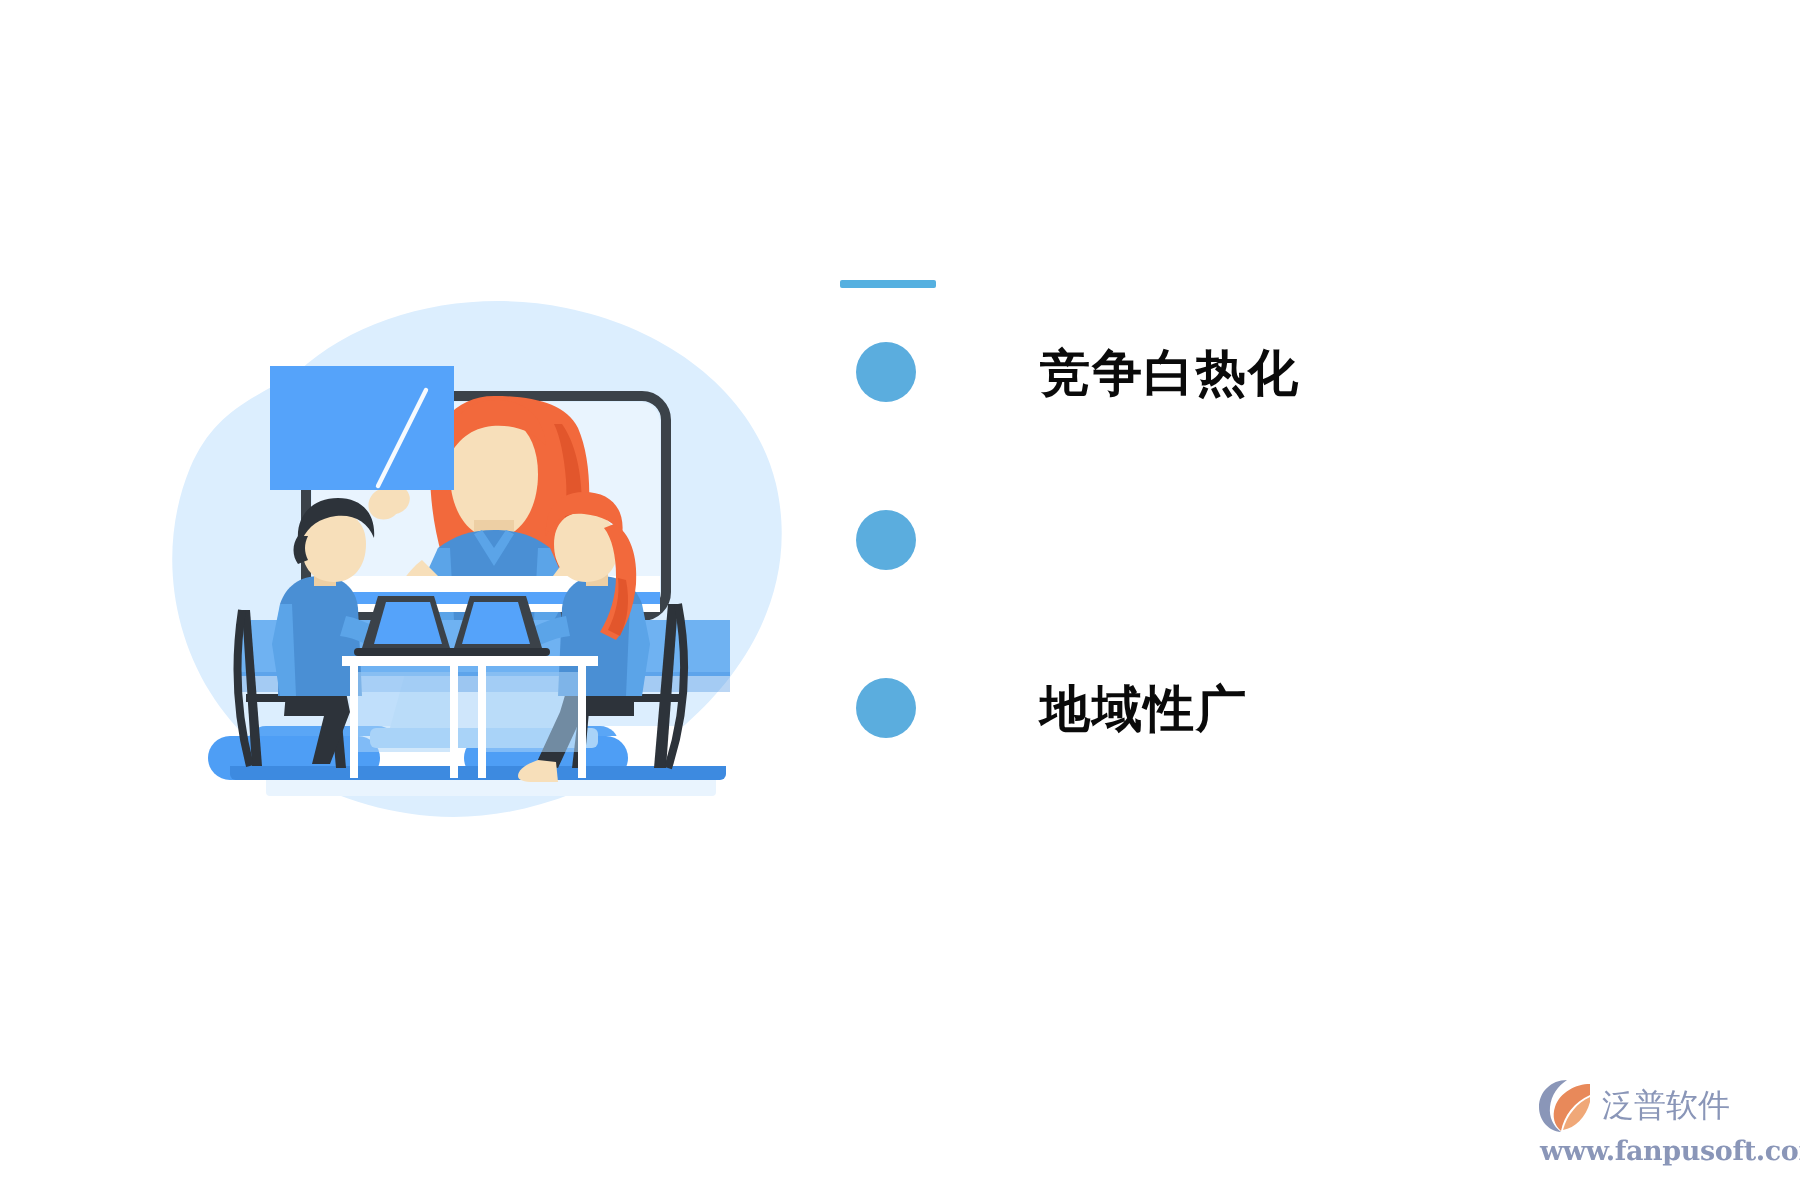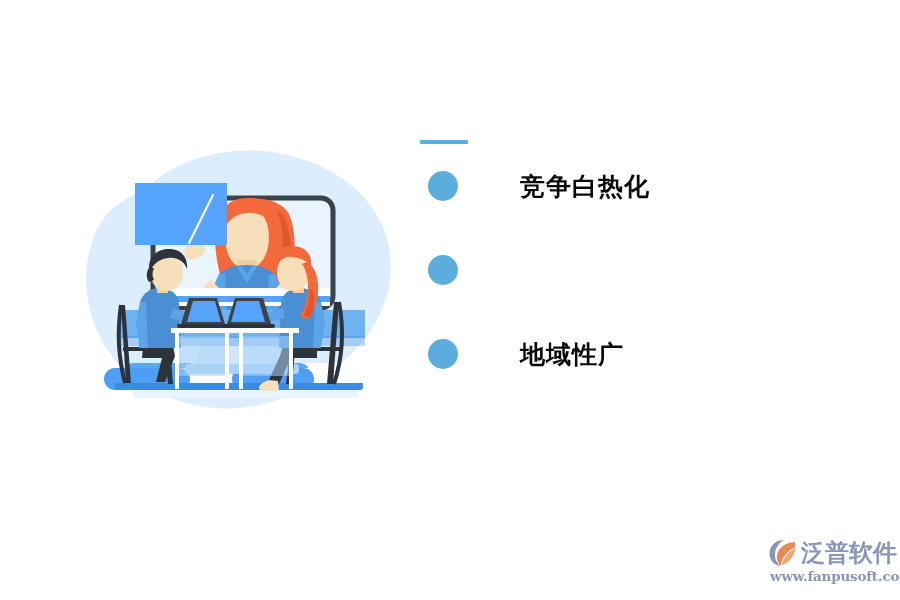--- a/index.html
+++ b/index.html
@@ -87,24 +87,24 @@
     height: 30px;
   }
   #logo-mark {
     width: 30px;
     height: 28px;
     flex: 0 0 auto;
   }
   #logo-mark svg { display:block; width:100%; height:100%; }
   #logo-name {
     margin-left: 3px;
-    font-size: 24px;
+    font-size: 16px;
     line-height: 28px;
     color: #8a96b8;
-    font-weight: 700;
+    font-weight: 400;
     letter-spacing: 0px;
     white-space: nowrap;
     text-align: right;
   }
   #logo-url {
     margin-top: 0px;
     font-size: 13.5px;
     line-height: 16px;
     color: #8a96b8;
     font-family: "DejaVu Serif", "Liberation Serif", serif;

